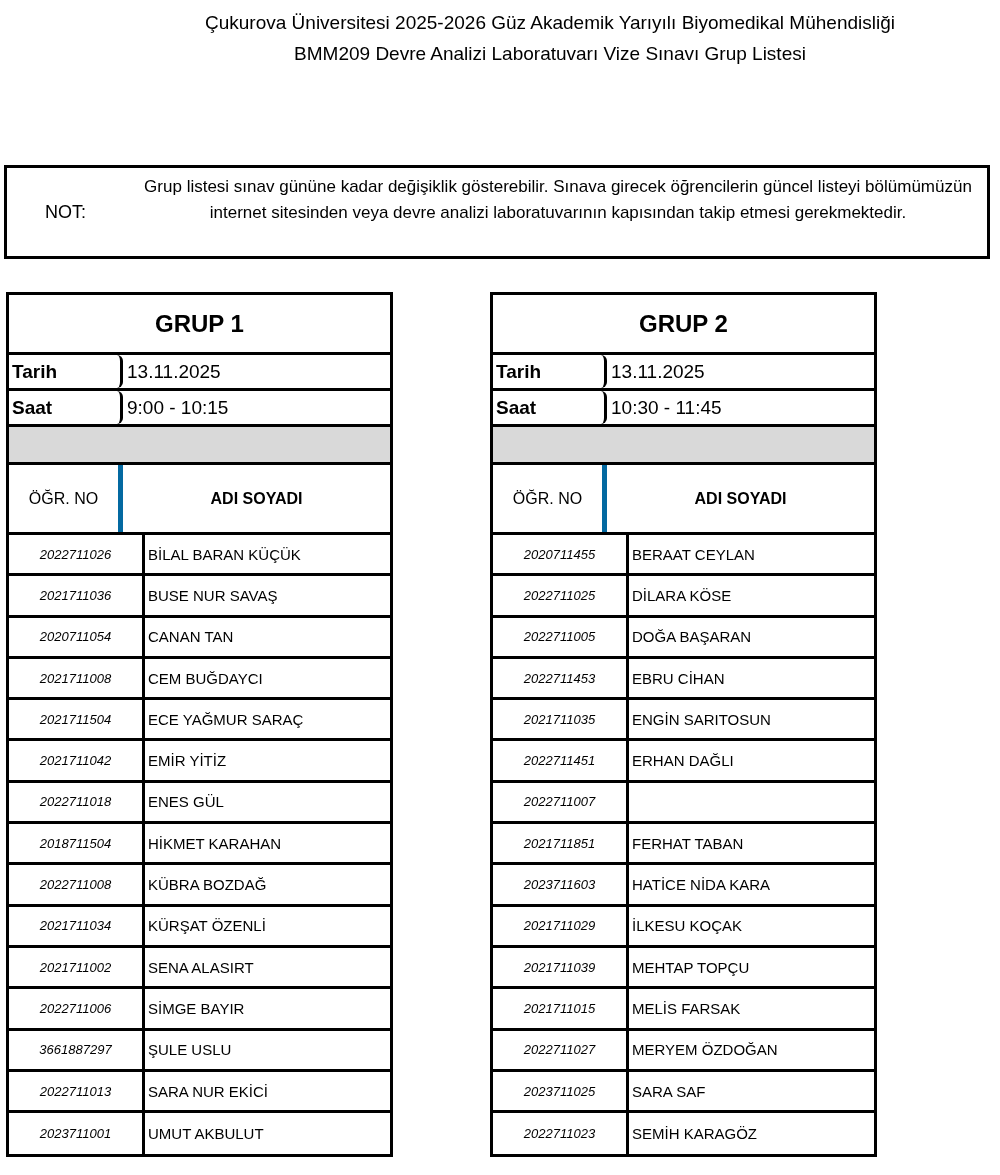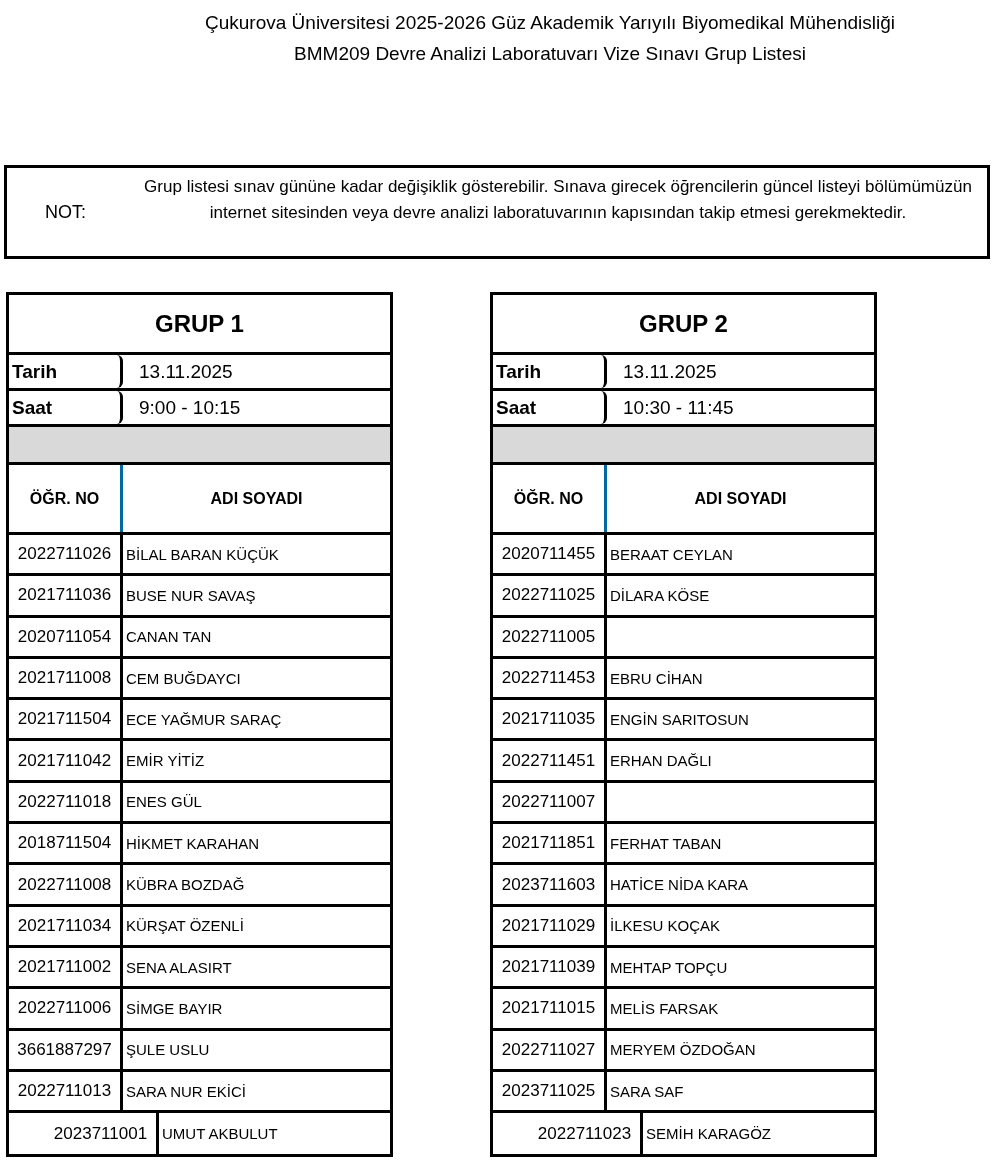--- a/index.html
+++ b/index.html
@@ -12,36 +12,36 @@
   .note { position:absolute; left:4px; top:165px; width:980px; height:88px;
           border:3px solid #000; box-sizing:content-box; }
   .note-label { position:absolute; left:38px; top:34px; font-weight:normal; font-size:18px; }
   .note-text { position:absolute; left:130px; right:8px; top:6px; text-align:center;
                font-size:17px; line-height:26px; }
   .group { position:absolute; top:292px; width:387px; border:3px solid #000;
            box-sizing:border-box; }
   .g1 { left:6px; }
   .g2 { left:490px; }
   .grow { display:flex; border-bottom:3px solid #000; box-sizing:border-box; }
-  .grow:last-child { border-bottom:none;padding-left:36px; }
+  .grow:last-child { border-bottom:none; }
   .gtitle { height:60px; justify-content:center; align-items:center;
             font-weight:bold; font-size:24px; }
   .info { height:36px; }
   .info .k { width:114px; border-right:3px solid #000; font-weight:bold; font-size:19px;
              display:flex; align-items:center; padding-left:3px; box-sizing:border-box;border-radius:6px; }
-  .info .v { flex:1; font-size:19px; display:flex; align-items:center; padding-left:16px; }
+  .info .v { flex:1; font-size:19px; display:flex; align-items:center; padding-left:4px; }
   .gray { height:38px; background:#d9d9d9; }
   .hdr { height:70px; }
-  .hdr .k { width:114px; border-right:3px solid #0369a1; font-weight:bold; font-size:16px;
+  .hdr .k { width:114px; border-right:5px solid #0369a1; font-weight:normal; font-size:16px;
             display:flex; align-items:center; justify-content:center; box-sizing:border-box; }
   .hdr .v { flex:1; font-weight:bold; font-size:16px; display:flex; align-items:center;
             justify-content:center; }
   .srow { height:41.3px; }
-  .srow .k { width:114px; border-right:3px solid #000; font-size:17px;
-             display:flex; align-items:center; justify-content:center; box-sizing:border-box; }
+  .srow .k { width:136px; border-right:3px solid #000; font-size:13px;
+             display:flex; align-items:center; justify-content:center; box-sizing:border-box;font-style:italic; }
   .srow .v { flex:1; font-size:15px; display:flex; align-items:center; padding-left:3px; }
 </style>
 </head>
 <body>
 
 <div class="title l1">Çukurova Üniversitesi 2025-2026 Güz Akademik Yarıyılı Biyomedikal Mühendisliği</div>
 <div class="title l2">BMM209 Devre Analizi Laboratuvarı Vize Sınavı Grup Listesi</div>
 
 <div class="note">
   <div class="note-label">NOT:</div>
@@ -142,20 +142,21 @@
     <div class="grow srow">
                <div class="k">2020711455</div>
                <div class="v">BERAAT CEYLAN</div>
     </div>
     <div class="grow srow">
                <div class="k">2022711025</div>
                <div class="v">DİLARA KÖSE</div>
     </div>
     <div class="grow srow">
                <div class="k">2022711005</div>
+               <div class="v">DOĞA BAŞARAN</div>
     </div>
     <div class="grow srow">
                <div class="k">2022711453</div>
                <div class="v">EBRU CİHAN</div>
     </div>
     <div class="grow srow">
                <div class="k">2021711035</div>
                <div class="v">ENGİN SARITOSUN</div>
     </div>
     <div class="grow srow">

